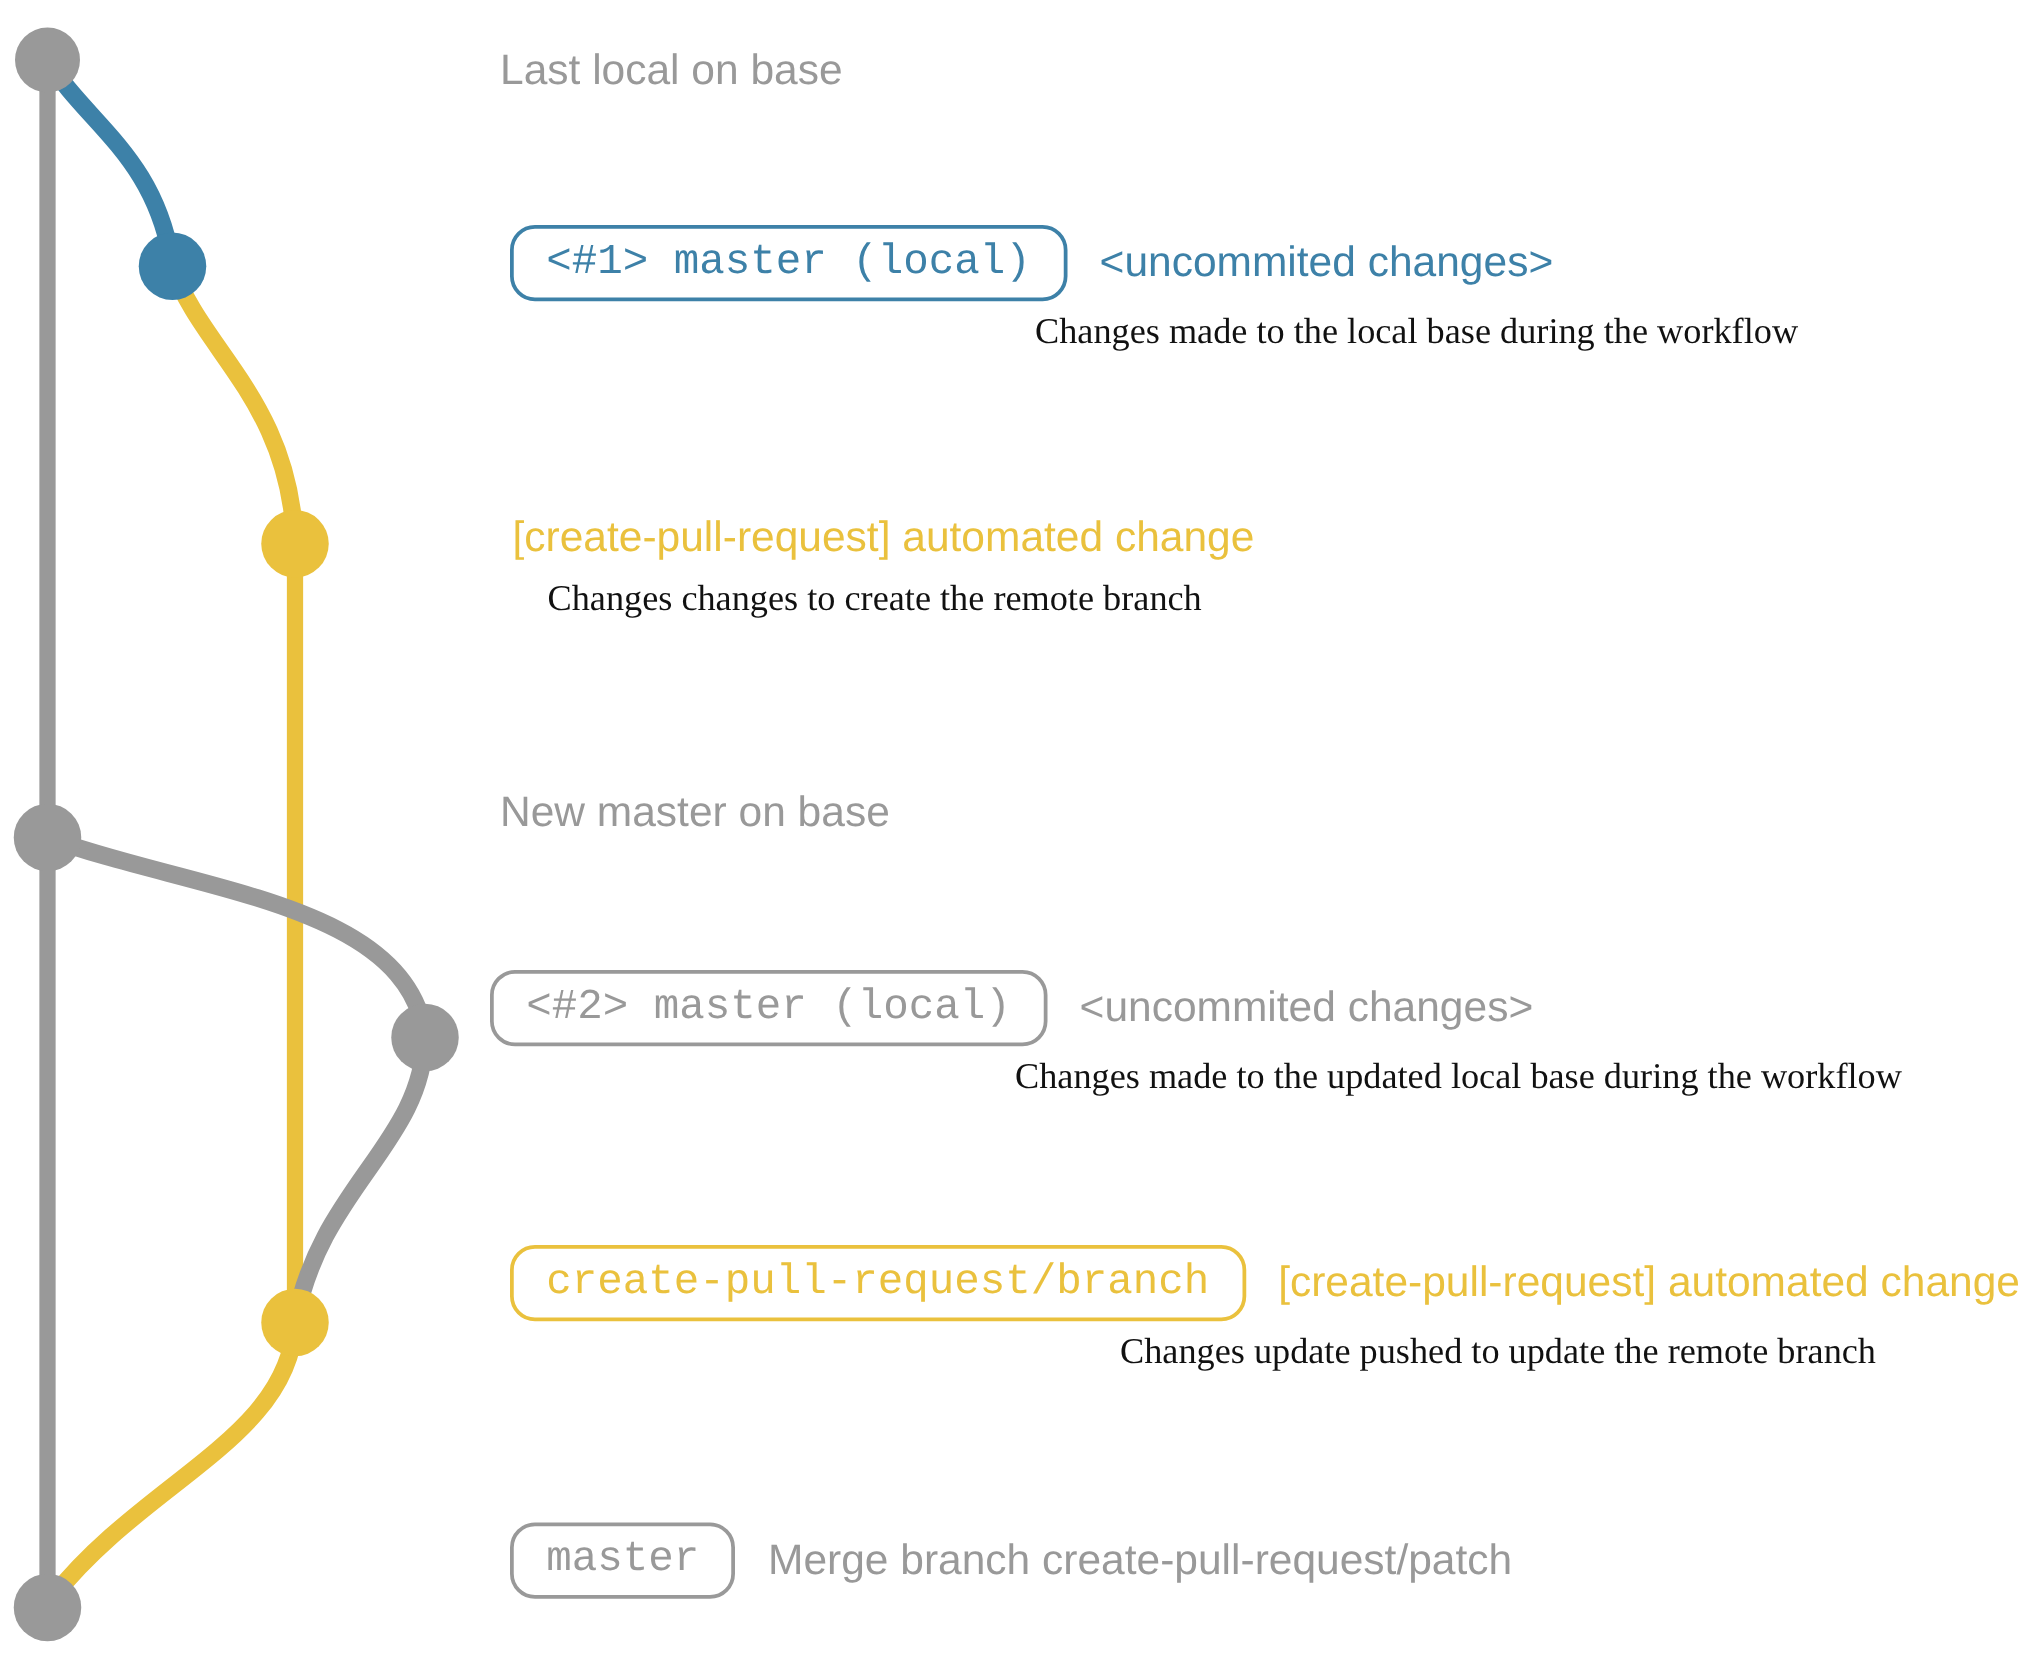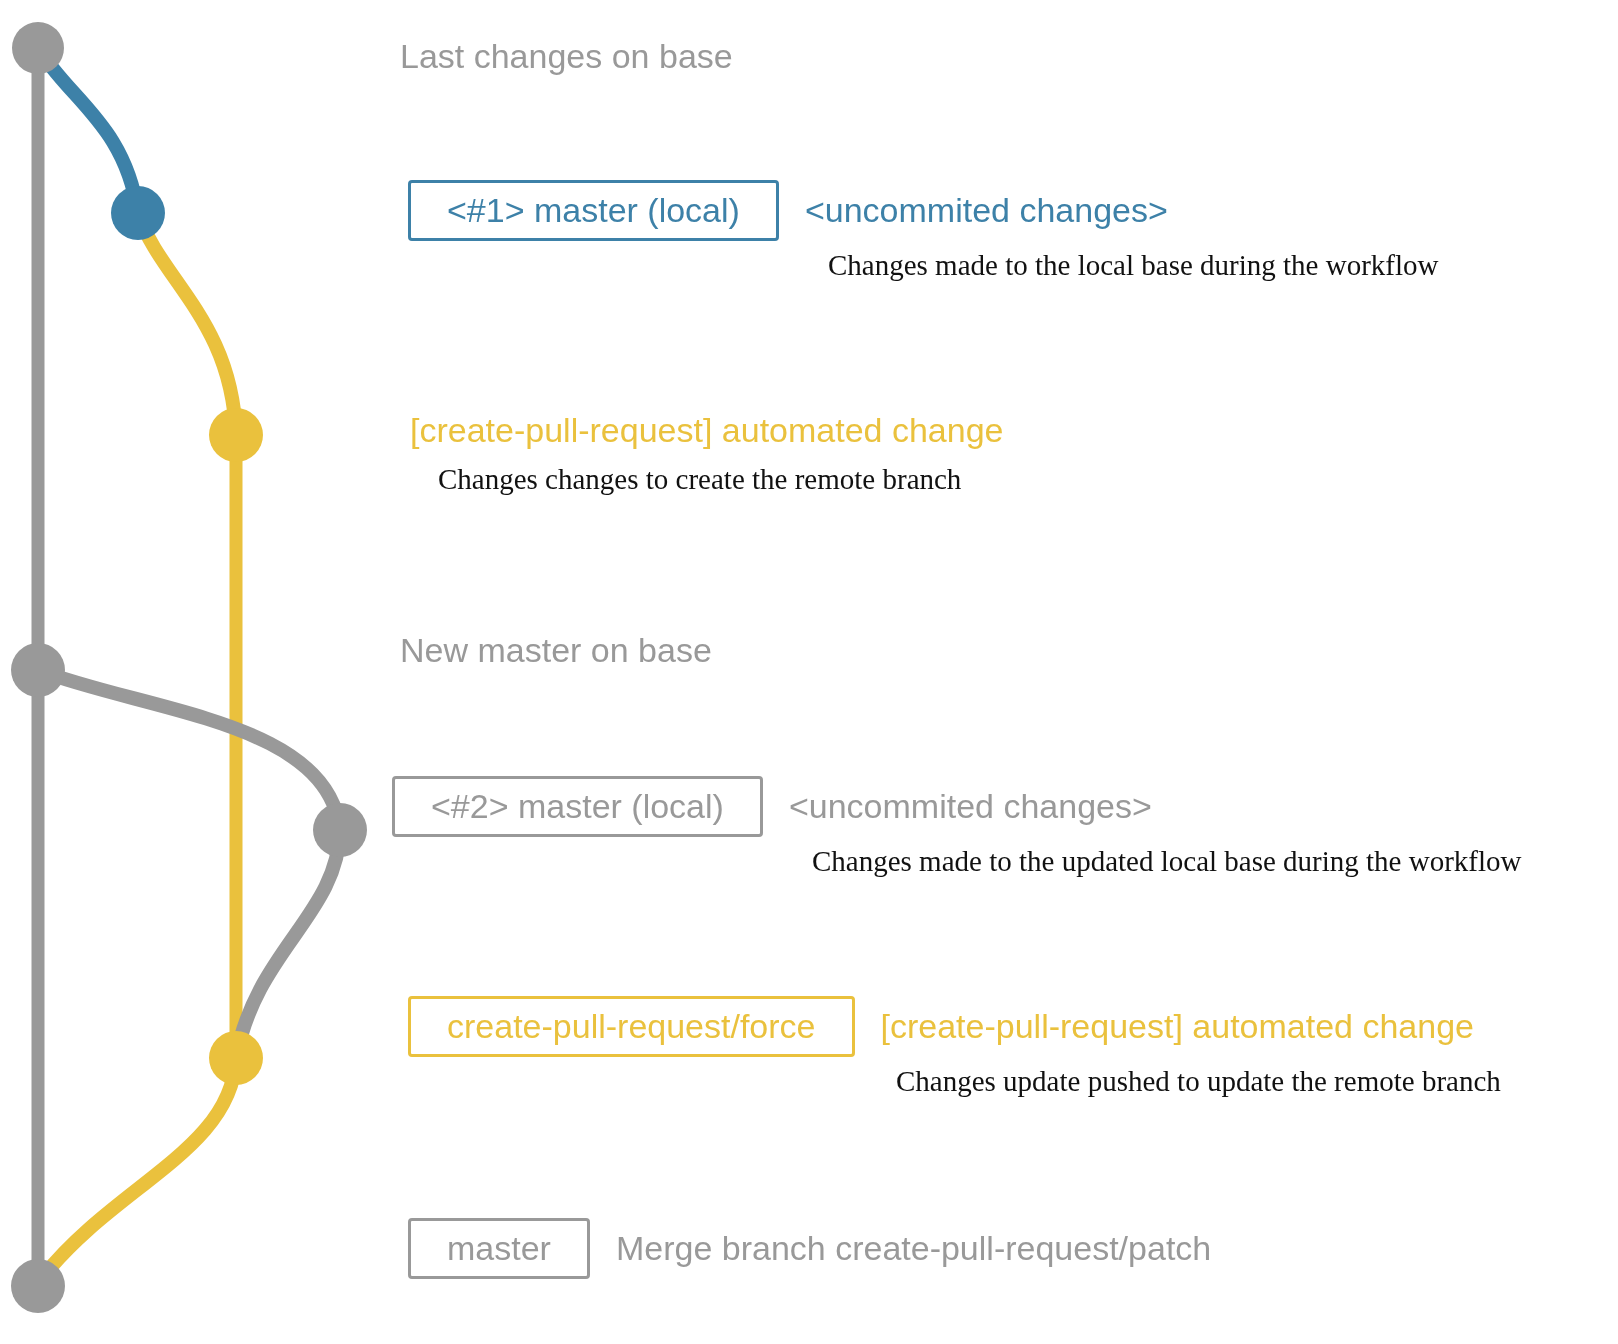--- a/index.html
+++ b/index.html
@@ -15,23 +15,24 @@
   .stroke-yellow { stroke:var(--yellow); }
   .fill-gray   { fill:var(--gray); }
   .fill-blue   { fill:var(--blue); }
   .fill-yellow { fill:var(--yellow); }
   .edge { fill:none; stroke-linecap:round; }
 
   .row { position:absolute; }
   .rowline { display:flex; align-items:center; gap:26px; }
 
   .badge {
-    display:inline-block; border:3px solid; border-radius:4px;
-    padding:9px 36px; font-size:34px; line-height:1.1; white-space:nowrap;
+    display:inline-block; border:3px solid; border-radius:20px;
+    padding:9px 26px; font-size:34px; line-height:1.1; white-space:nowrap;
     background:#ffffff;
+    font-family:Liberation Mono, monospace;
   }
   .badge.c-blue   { color:var(--blue);   border-color:var(--blue); }
   .badge.c-gray   { color:var(--gray);   border-color:var(--gray); }
   .badge.c-yellow { color:var(--yellow); border-color:var(--yellow); }
 
   .lbl { font-size:34px; line-height:1.2; white-space:nowrap; }
   .lbl.c-blue   { color:var(--blue); }
   .lbl.c-gray   { color:var(--gray); }
   .lbl.c-yellow { color:var(--yellow); }
 
@@ -67,21 +68,21 @@
     <circle class="fill-gray" cx="38" cy="48" r="26"></circle>
     <circle class="fill-blue" cx="138" cy="213" r="27"></circle>
     <circle class="fill-yellow" cx="236" cy="435" r="27"></circle>
     <circle class="fill-gray" cx="38" cy="670" r="27"></circle>
     <circle class="fill-gray" cx="340" cy="830" r="27"></circle>
     <circle class="fill-yellow" cx="236" cy="1058" r="27"></circle>
     <circle class="fill-gray" cx="38" cy="1286" r="27"></circle>
   </svg>
 
   <div class="row" style="left:400px; top:36px;">
-    <div class="lbl c-gray">Last changes on base</div>
+    <div class="lbl c-gray">Last local on base</div>
   </div>
 
   <div class="row" style="left:408px; top:180px;">
     <div class="rowline">
       <span class="badge c-blue">&lt;#1&gt; master (local)</span>
       <span class="lbl c-blue">&lt;uncommited changes&gt;</span>
     </div>
     <div class="caption indent-under-label">Changes made to the local base during the workflow</div>
   </div>
 
@@ -97,21 +98,21 @@
   <div class="row" style="left:392px; top:776px;">
     <div class="rowline">
       <span class="badge c-gray">&lt;#2&gt; master (local)</span>
       <span class="lbl c-gray">&lt;uncommited changes&gt;</span>
     </div>
     <div class="caption indent-under-label">Changes made to the updated local base during the workflow</div>
   </div>
 
   <div class="row" style="left:408px; top:996px;">
     <div class="rowline">
-      <span class="badge c-yellow">create-pull-request/force</span>
+      <span class="badge c-yellow">create-pull-request/branch</span>
       <span class="lbl c-yellow">[create-pull-request] automated change</span>
     </div>
     <div class="caption indent-under-badge-wide">Changes update pushed to update the remote branch</div>
   </div>
 
   <div class="row" style="left:408px; top:1218px;">
     <div class="rowline">
       <span class="badge c-gray">master</span>
       <span class="lbl c-gray">Merge branch create-pull-request/patch</span>
     </div>

